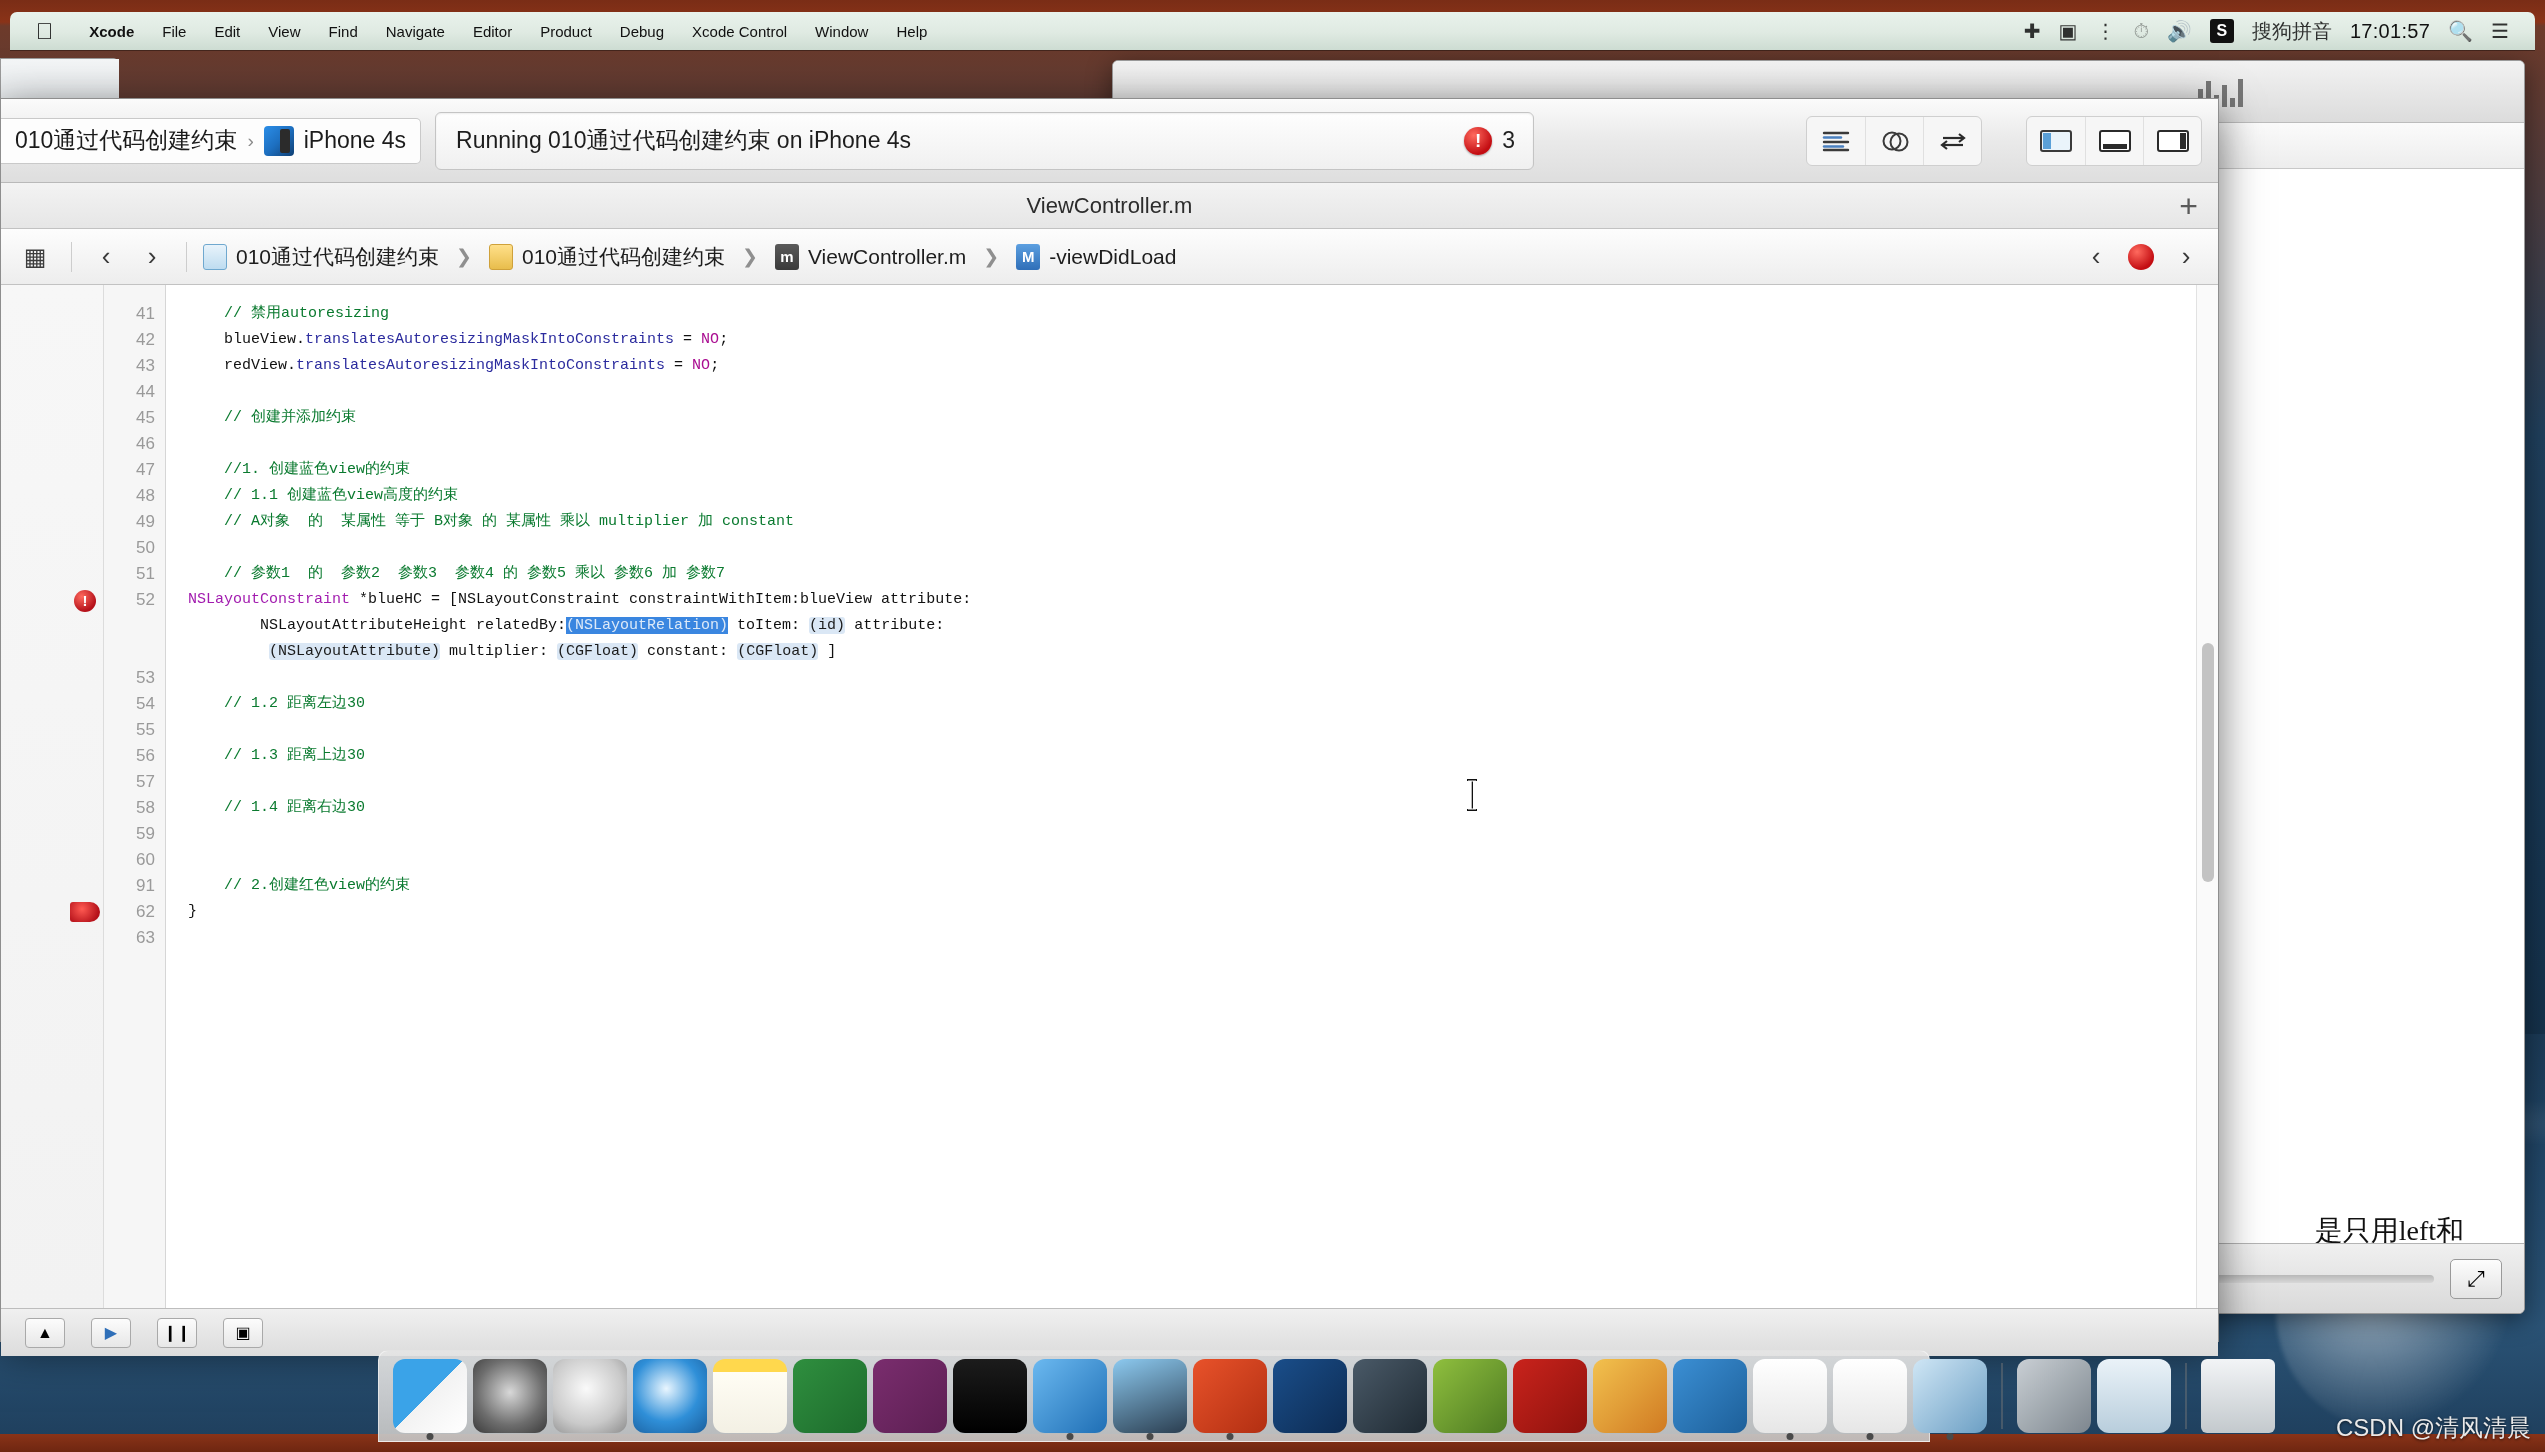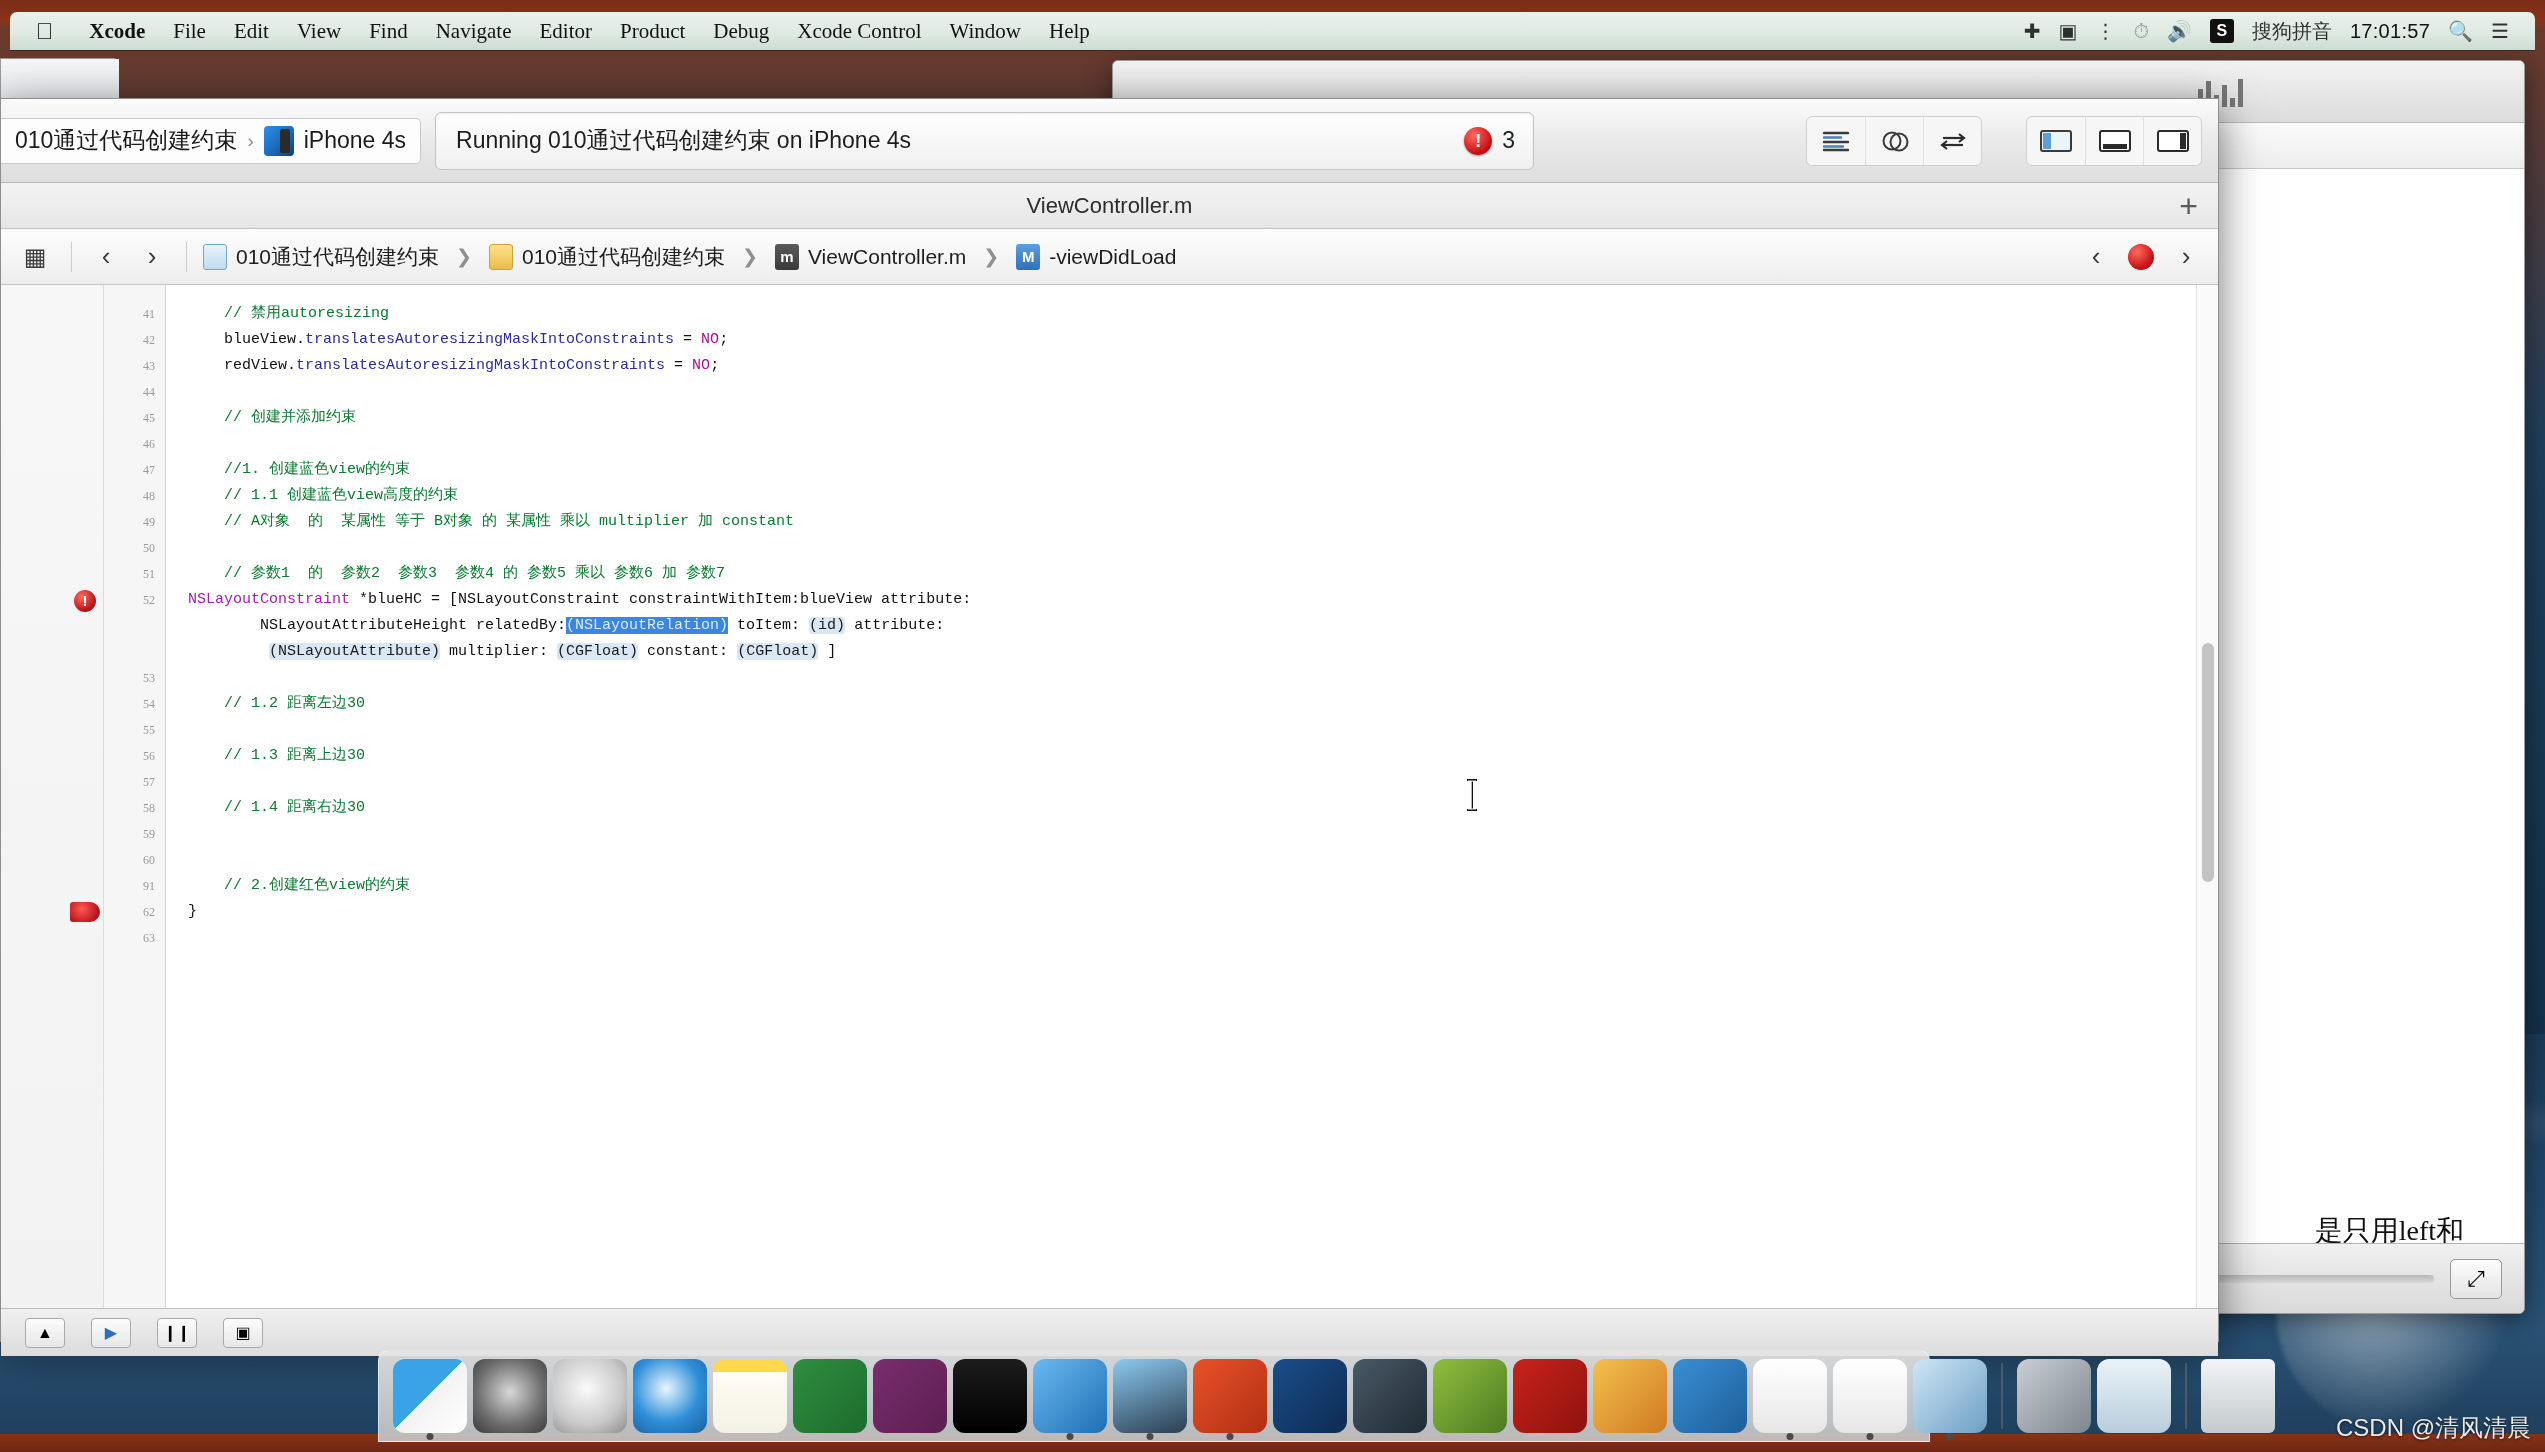--- a/index.html
+++ b/index.html
@@ -40,21 +40,21 @@
   #menubar {
     position: absolute; top: 12px; left: 10px; right: 10px; height: 38px;
     background: linear-gradient(180deg, #e9f2ec 0%, #dfeae2 55%, #cddcd2 100%);
     border-radius: 7px 7px 0 0;
     display: flex; align-items: center;
     box-shadow: 0 1px 0 rgba(0,0,0,.35);
     font-size: 21px; color: #111;
     z-index: 40;
   }
   #menubar .apple { margin: 0 22px 0 26px; font-size: 23px; line-height: 1; }
-  #menubar .mi { padding: 0 14px; white-space: nowrap; font-size: 21px; font-family: Liberation Serif, serif; }
+  #menubar .mi { padding: 0 14px; white-space: nowrap; font-size: 15px; }
   #menubar .mi.bold { font-weight: 700; }
   #menubar .spacer { flex: 1; }
   #menubar .right { display: flex; align-items: center; gap: 18px; padding-right: 26px; }
   #menubar .ricon { font-size: 20px; opacity: .85; }
   .sogou-badge {
     background:#111; color:#fff; font-weight:700; width:24px; height:24px;
     display:inline-flex; align-items:center; justify-content:center;
     border-radius:3px; font-size:16px;
   }
   #menubar .clock { font-size: 20px; letter-spacing: 0.3px; }
@@ -176,21 +176,21 @@
   .ci.mmark { background: linear-gradient(180deg,#5c9fe0,#2f6fb8); color:#fff; font-size:15px; text-align:center; line-height:26px; font-weight:700;}
   .jb-right { margin-left:auto; display:flex; align-items:center; gap: 14px; }
   .jb-err { width: 26px; height: 26px; border-radius:50%;
     background: radial-gradient(circle at 35% 30%, #ff6a5e, #c30d12 70%); }
 
   
   .xc-editorwrap { display:flex; height: 1023px; background:#fff; position:relative; }
   .xc-leftrail { width: 103px; background: linear-gradient(180deg,#f7f7f7,#f2f2f2); border-right:1px solid #dcdcdc; }
   .gutter {
     width: 62px; background: #f6f6f6; border-right: 1px solid #d6d6d6;
-    font-family: Liberation Serif, serif; font-size: 12px; color: #9a9a9a;
+    font-family: Liberation Sans, sans-serif; font-size: 17px; color: #9a9a9a;
     text-align: right; padding-top: 16px; position: relative; flex: 0 0 62px;
   }
   .gutter .ln { height: 26px; line-height: 26px; padding-right: 10px; position: relative; }
   .bp {
     position: absolute; left: -34px; top: 3px; width: 30px; height: 20px;
     background: radial-gradient(circle at 40% 35%, #ff5a52, #b5111a 75%);
     border-radius: 3px 10px 10px 3px;
   }
   .bp.err { border-radius: 50%; width: 22px; height: 22px; left: -30px;
     background: radial-gradient(circle at 35% 30%, #ff6a5e, #b5111a 70%); }

